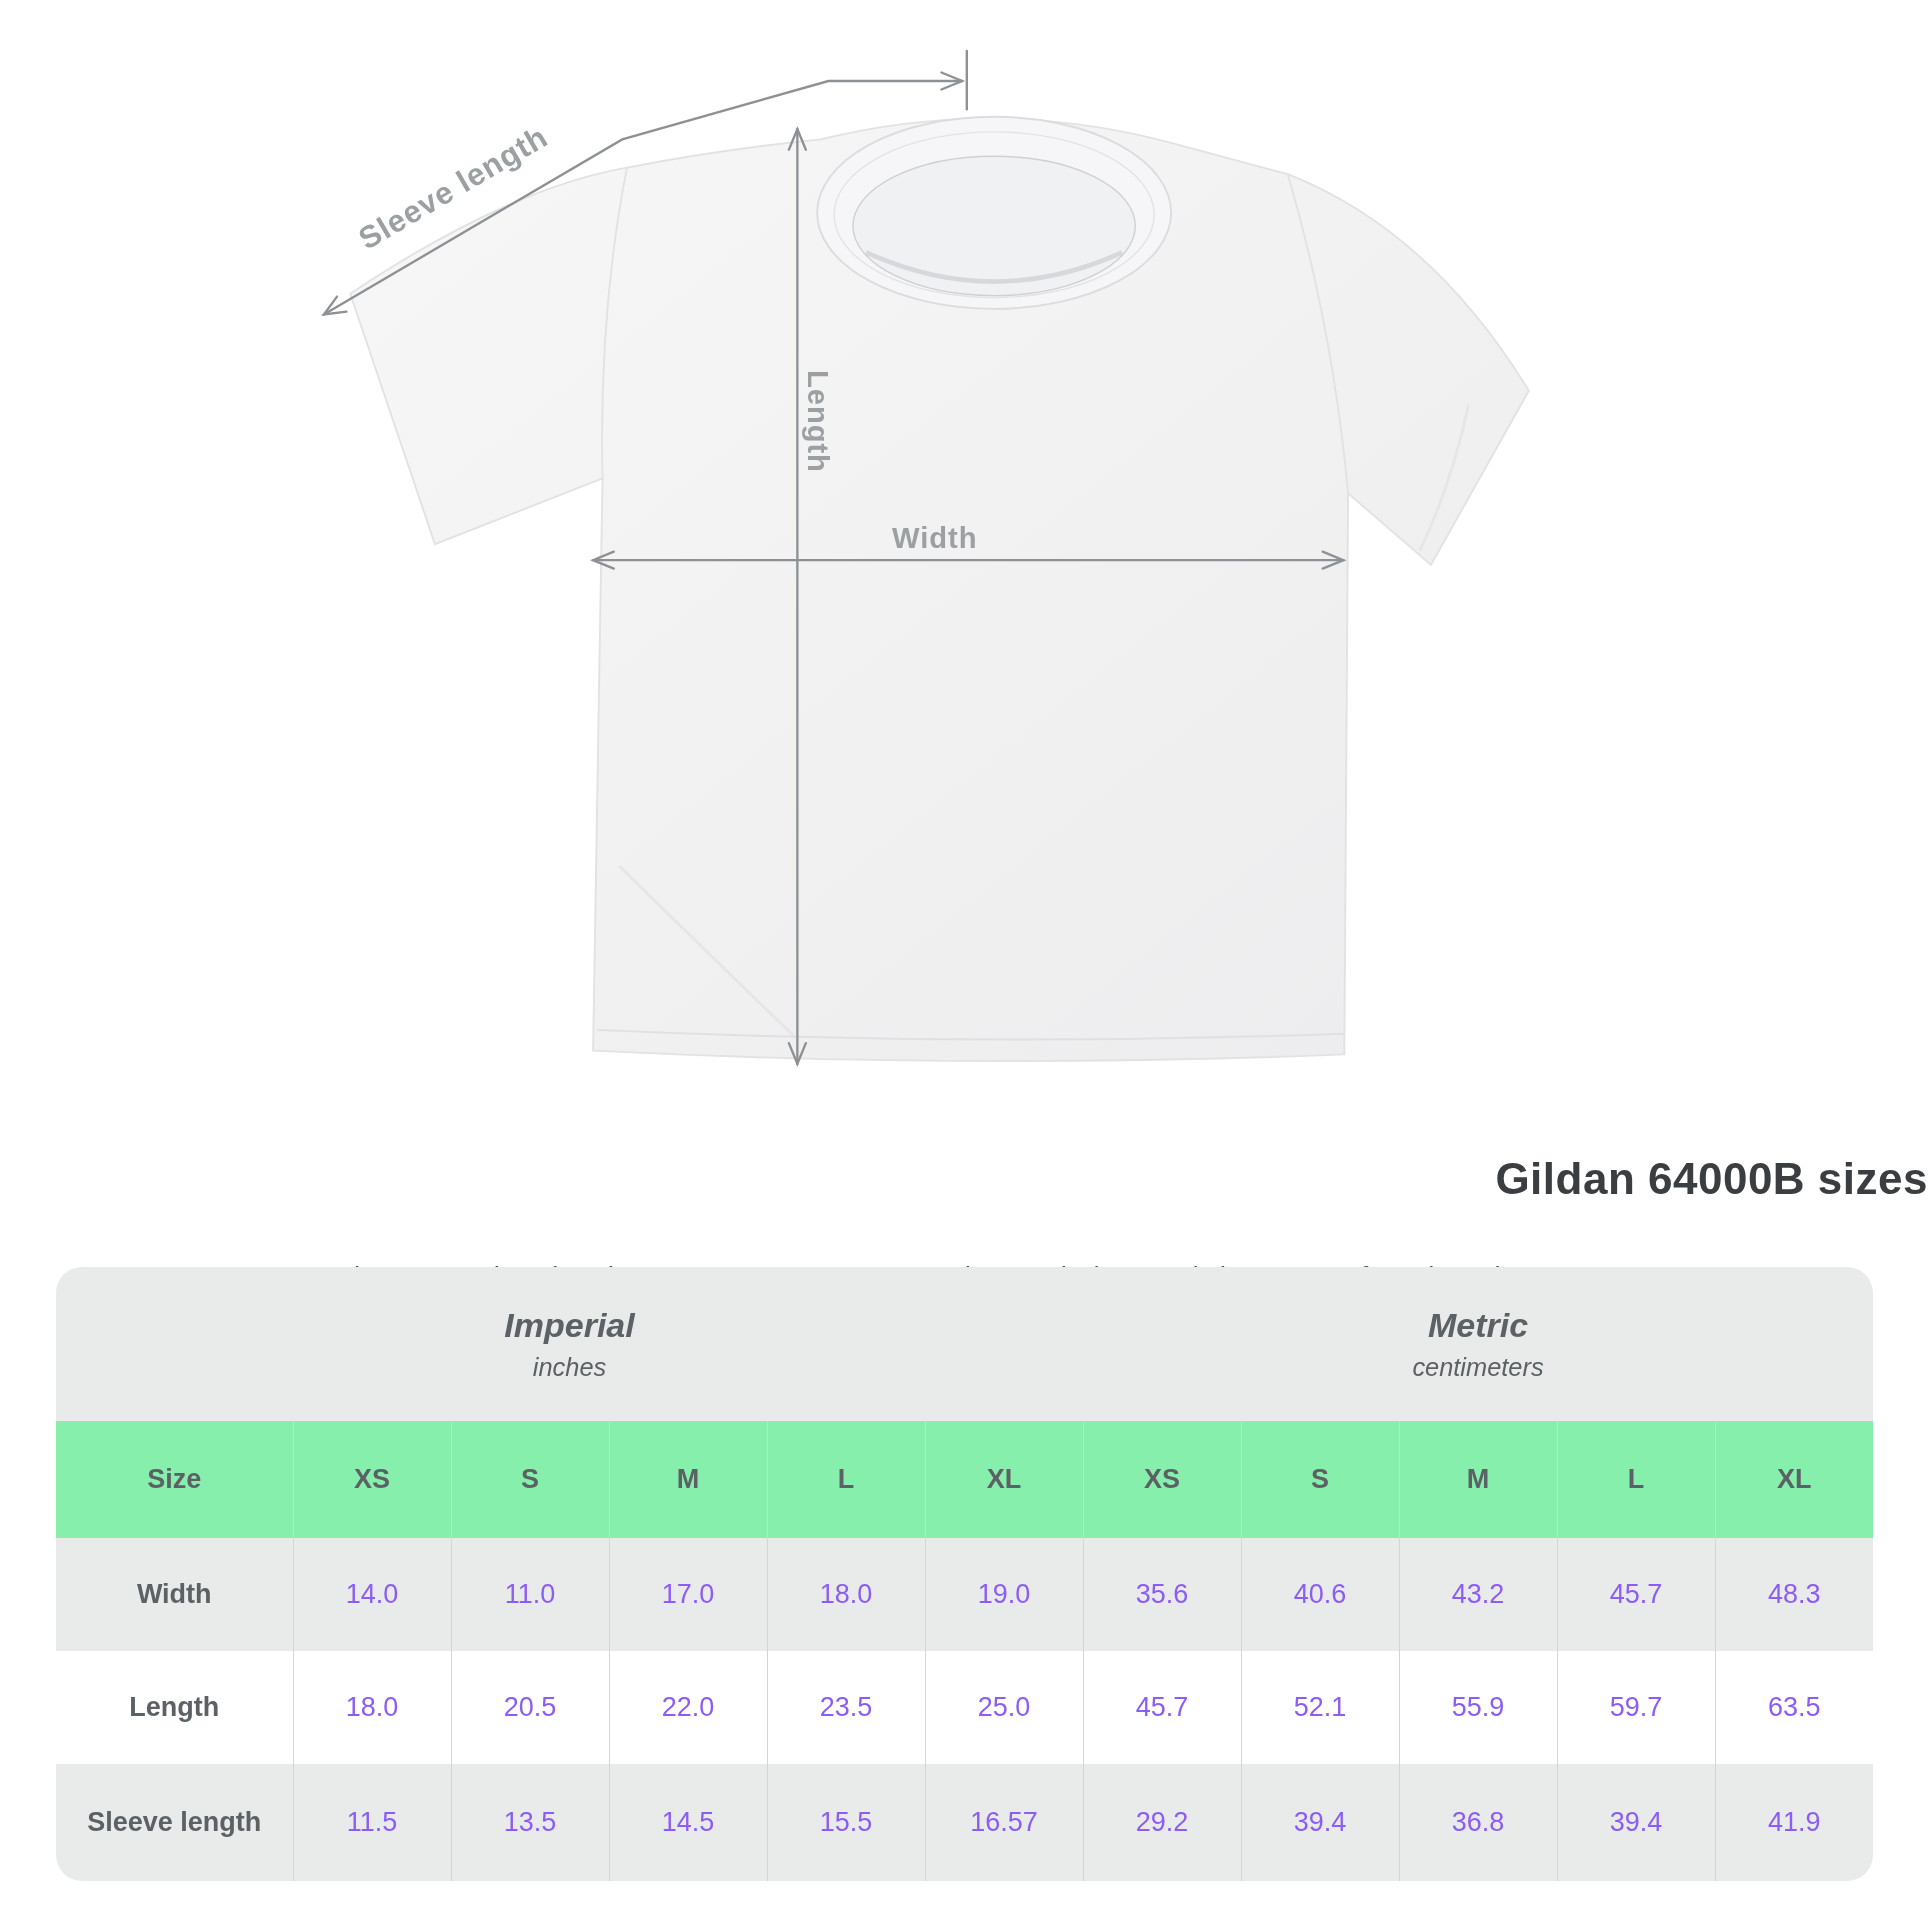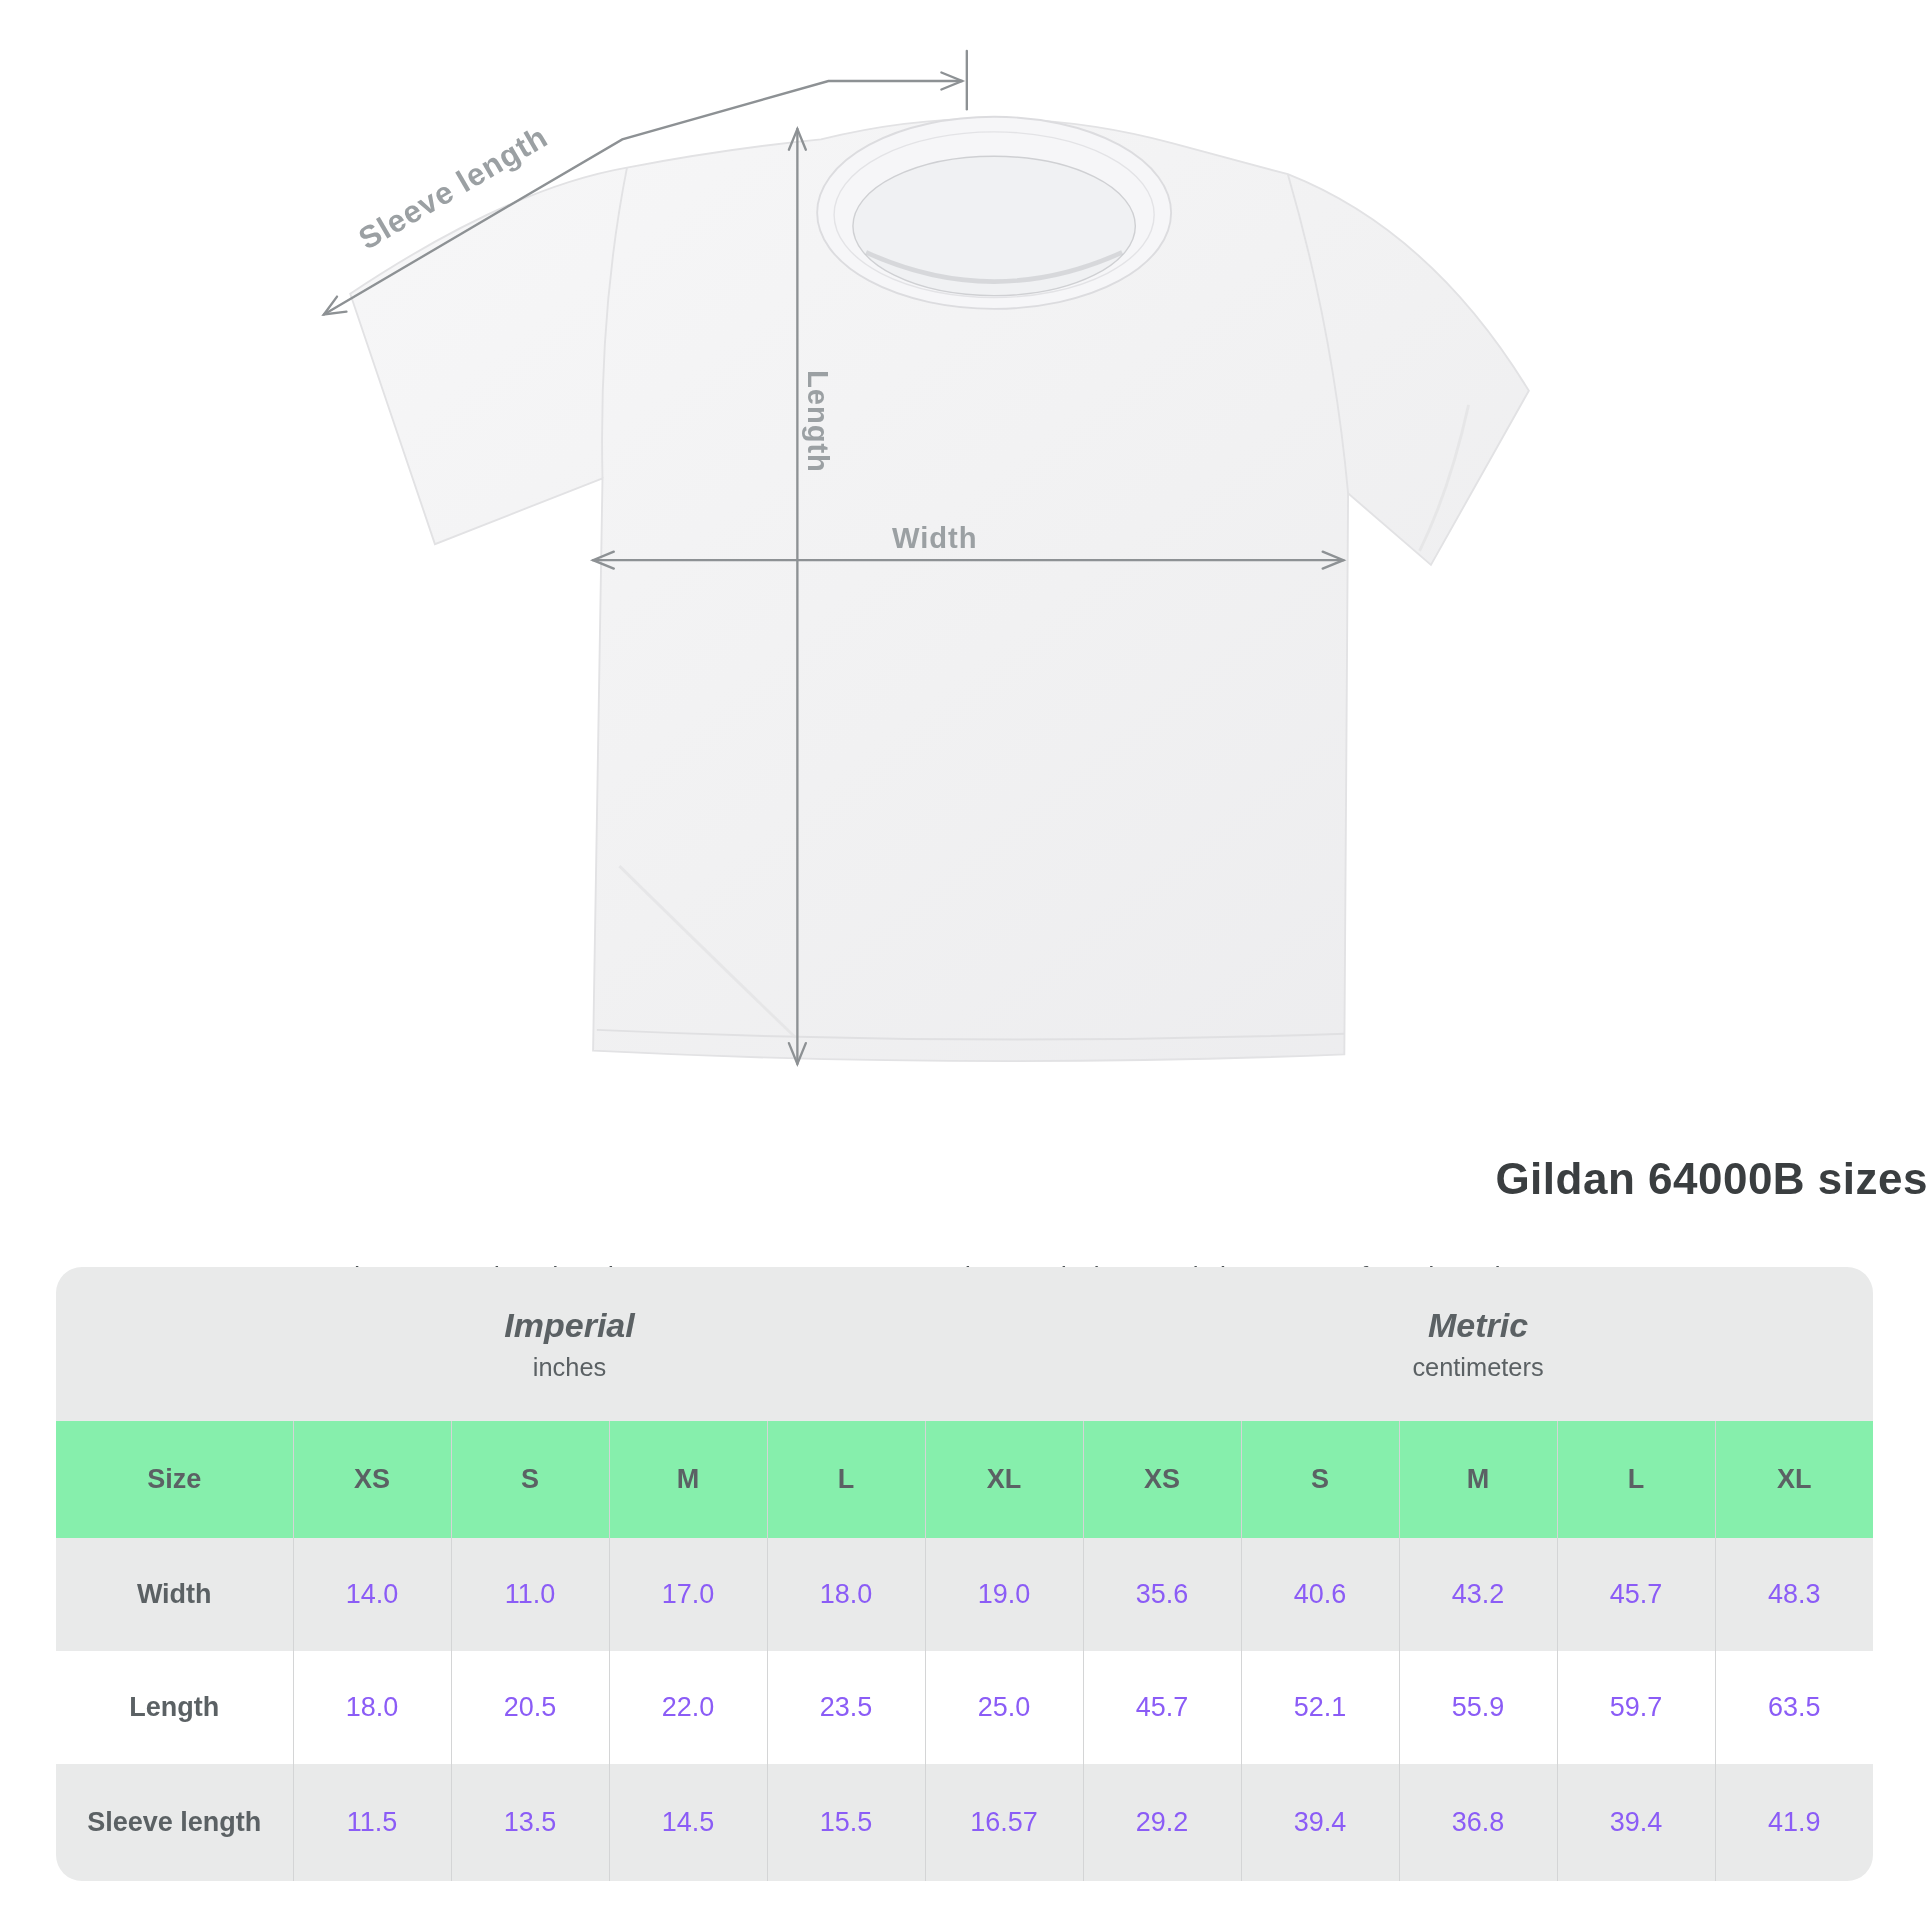--- a/index.html
+++ b/index.html
@@ -14,21 +14,21 @@
   .page-note{position:absolute;top:1222px;left:0;width:1928px;text-align:center;
     font-style:italic;font-size:27px;color:#4b5154;margin-top:40px;}
 
   
   .table-wrap{position:absolute;left:56px;top:1267px;width:1817px;height:614px;
     border-radius:26px;overflow:hidden;}
   table.size-table{width:100%;height:100%;border-collapse:collapse;table-layout:fixed;}
   .size-table th,.size-table td{text-align:center;vertical-align:middle;padding:0;}
   tr.band{background:#e9eaea;height:154px;}
   .group-name{font-size:34px;font-weight:bold;font-style:italic;color:#5b6164;}
-  .group-unit{font-size:25.4px;color:#5b6164;margin-top:7.5px;font-weight:normal;}
+  .group-unit{font-size:25.4px;font-style:italic;color:#5b6164;margin-top:7.5px;font-weight:normal;}
   tr.cols{height:117px;background:#86efac;}
   tr.row-a{height:113px;background:#e9eaea;}
   tr.row-b{height:113px;background:#ffffff;}
   tr.row-c{height:117px;background:#e9eaea;}
   .col-h{font-size:27px;font-weight:bold;color:#5b6164;}
   .row-h{font-size:27px;font-weight:bold;color:#5b6164;}
   td.val{font-size:27px;color:#8b5cf6;}
   .sep{border-left:1.9px solid #d4d5d6;}
 </style>
 </head>

